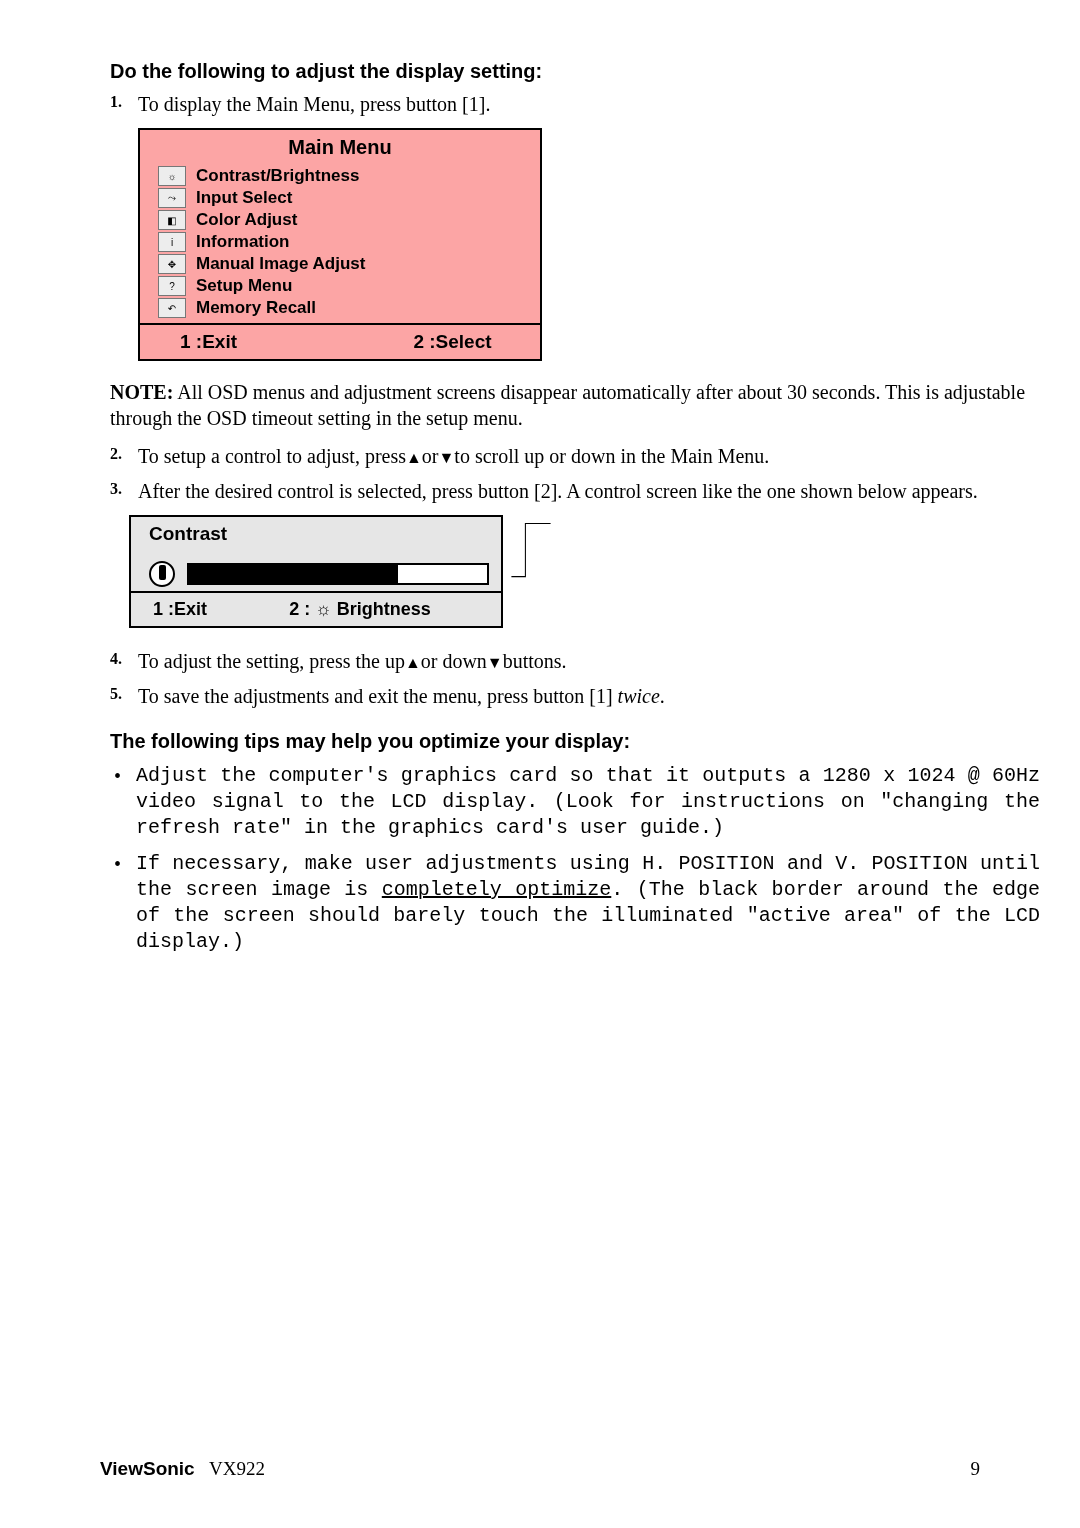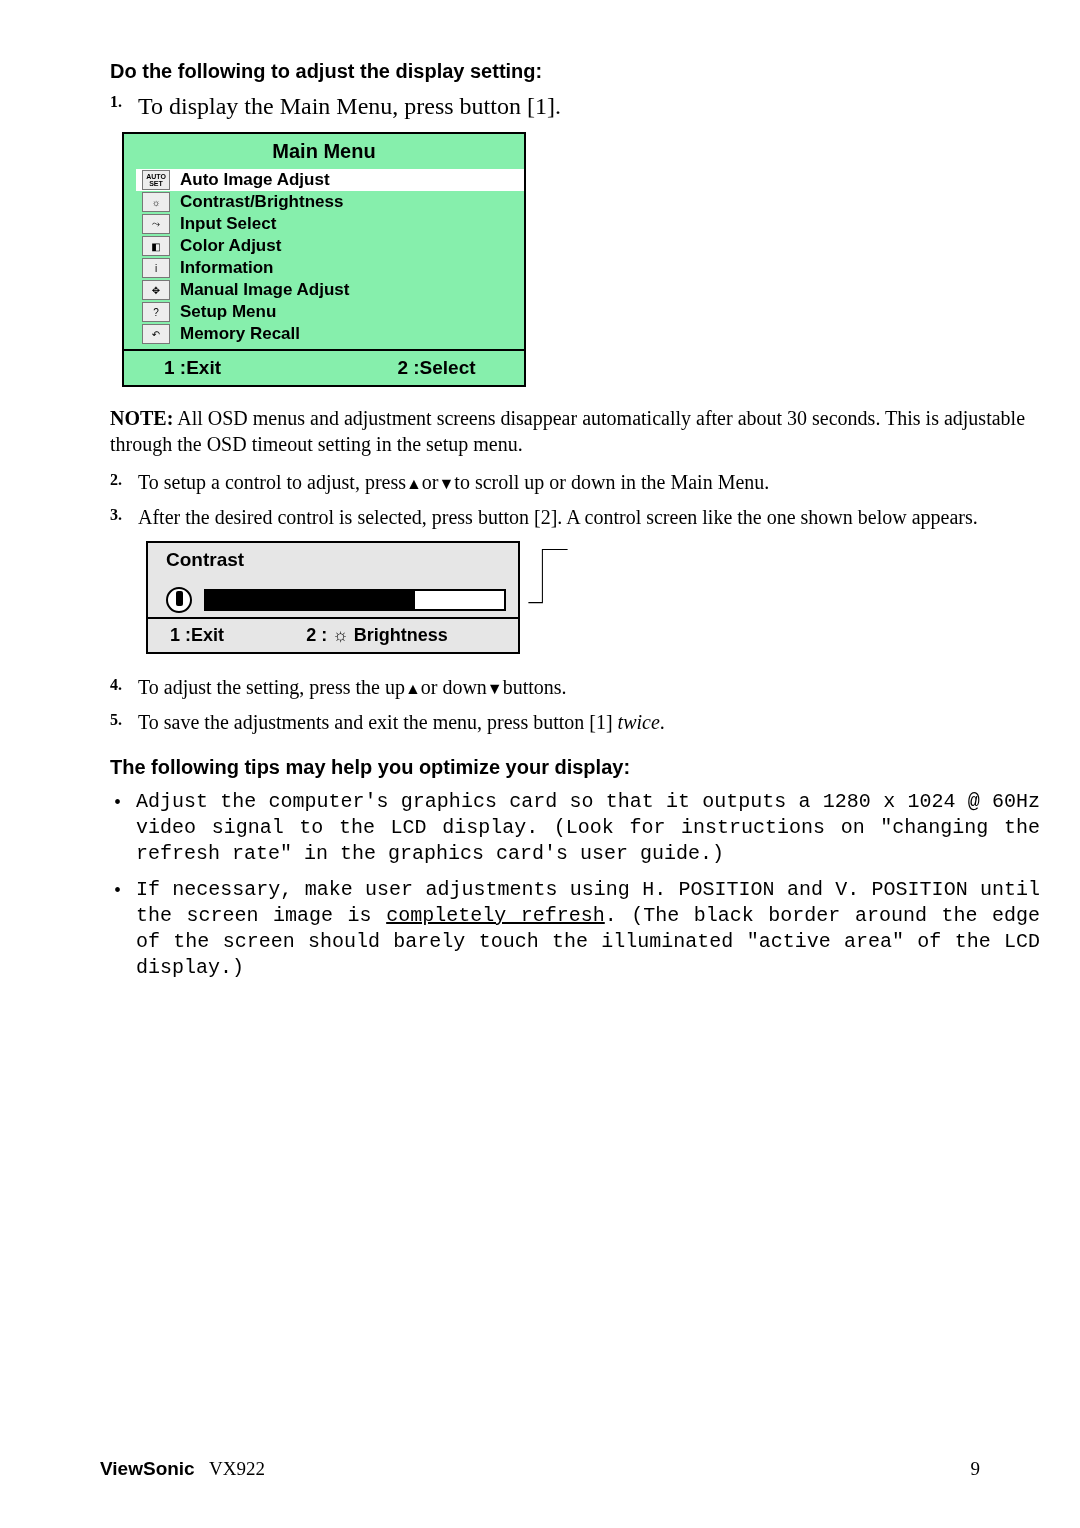--- a/index.html
+++ b/index.html
@@ -39,22 +39,22 @@
     font-weight: bold;
     width: 28px;
     flex-shrink: 0;
   }
   .ol-item .txt {
     flex: 1;
   }
   .menu-box {
     width: 400px;
     border: 2px solid #000;
-    margin: 10px 0 18px 12px;
-    background: #86efac;
+    margin: 10px 0 18px 28px;
+    background: #fca5a5;
   }
   .menu-title {
     text-align: center;
     font-family: Arial, Helvetica, sans-serif;
     font-weight: bold;
     font-size: 20px;
     padding: 6px 0;
   }
   .menu-list {
     padding: 0 10px 4px 18px;
@@ -94,21 +94,21 @@
     font-family: Arial, Helvetica, sans-serif;
     font-weight: bold;
     font-size: 19px;
     padding: 6px 0;
   }
   .menu-footer .left { flex: 1; text-align: left; padding-left: 40px;}
   .menu-footer .right { flex: 1; text-align: center; padding-left: 10px;}
   .contrast-wrap {
     display: flex;
     align-items: flex-start;
-    margin: 10px 0 22px 36px;
+    margin: 10px 0 22px 19px;
     gap: 0;
   }
   .contrast-box {
     width: 370px;
     border: 2px solid #000;
     background: #e6e6e6;
   }
   .contrast-top {
     display: flex;
     align-items: center;
@@ -194,30 +194,26 @@
 </style>
 </head>
 <body>
 
 <div class="page">
 
   <h2 class="subhead">Do the following to adjust the display setting:</h2>
 
   <div class="ol-item">
     <div class="num">1.</div>
-    <div class="txt" style="font-size:24px">To display the Main Menu, press button [1].</div>
+    <div class="txt" style="font-size:20px">To display the Main Menu, press button [1].</div>
   </div>
 
   <div class="menu-box">
     <div class="menu-title">Main Menu</div>
     <div class="menu-list">
-      <div class="menu-row highlight">
-        <div class="icon-box" style="font-size:7px;line-height:7px;text-align:center;font-weight:bold;">AUTO<br>SET</div>
-        <div class="menu-label">Auto Image Adjust</div>
-      </div>
       <div class="menu-row">
         <div class="icon-box">☼</div>
         <div class="menu-label">Contrast/Brightness</div>
       </div>
       <div class="menu-row">
         <div class="icon-box">⤳</div>
         <div class="menu-label">Input Select</div>
       </div>
       <div class="menu-row">
         <div class="icon-box">◧</div>
@@ -300,21 +296,21 @@
   <h2 class="subhead">The following tips may help you optimize your display:</h2>
 
   <ul class="bullets">
     <li>
       <span class="dot">•</span>
       <span class="t">Adjust the computer's graphics card so that it outputs a 1280 x 1024 @ 60Hz video signal to the LCD display. (Look for instructions on "changing the refresh rate" in the graphics card's user guide.)</span>
     </li>
     <li>
       <span class="dot">•</span>
       <span class="t justify">
-        <span>If necessary, make user adjustments using H. POSITION and V. POSITION until the screen image is </span><span class="underline">completely refresh</span><span>. (The black border around the edge of the screen should barely touch the illuminated "active area" of the LCD display.)</span>
+        <span>If necessary, make user adjustments using H. POSITION and V. POSITION until the screen image is </span><span class="underline">completely optimize</span><span>. (The black border around the edge of the screen should barely touch the illuminated "active area" of the LCD display.)</span>
       </span>
     </li>
   </ul>
 
   <div class="footer">
     <span class="brand">
       <b>ViewSonic</b>&nbsp;&nbsp;&nbsp;<span>VX922</span>
     </span>
     <span>9</span>
   </div>

